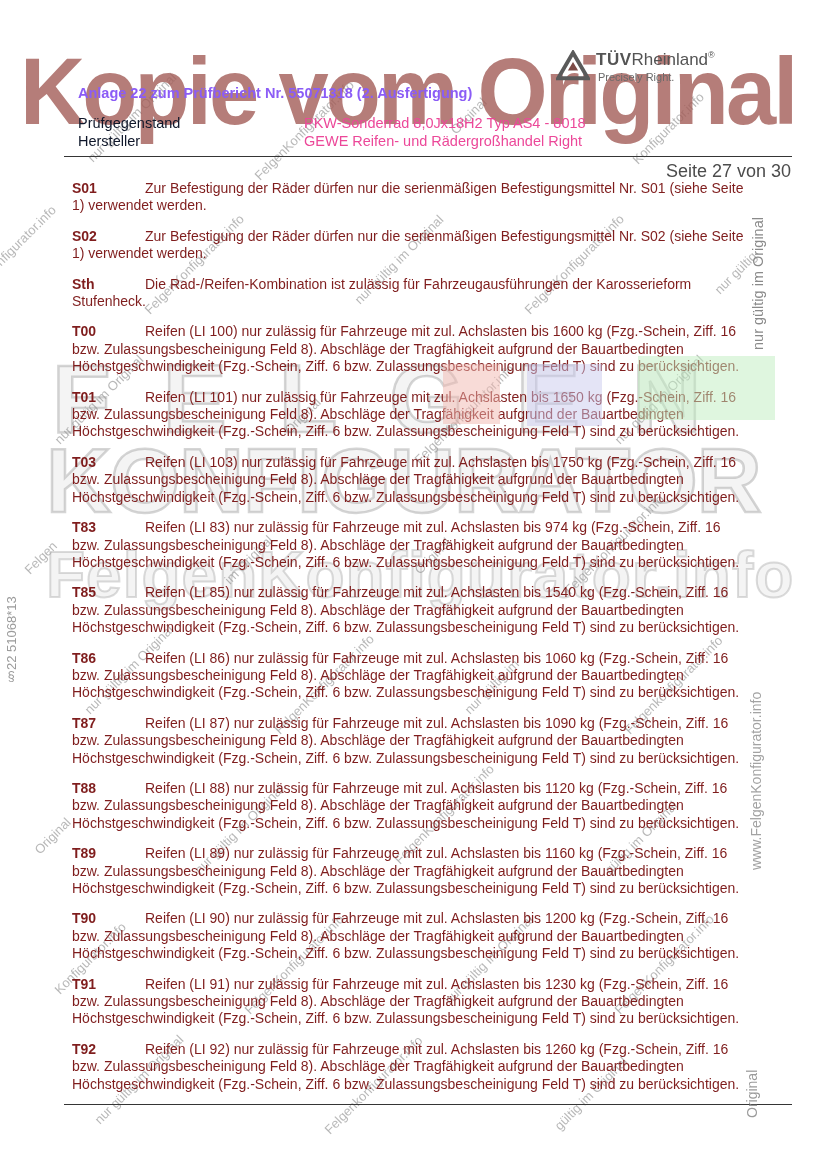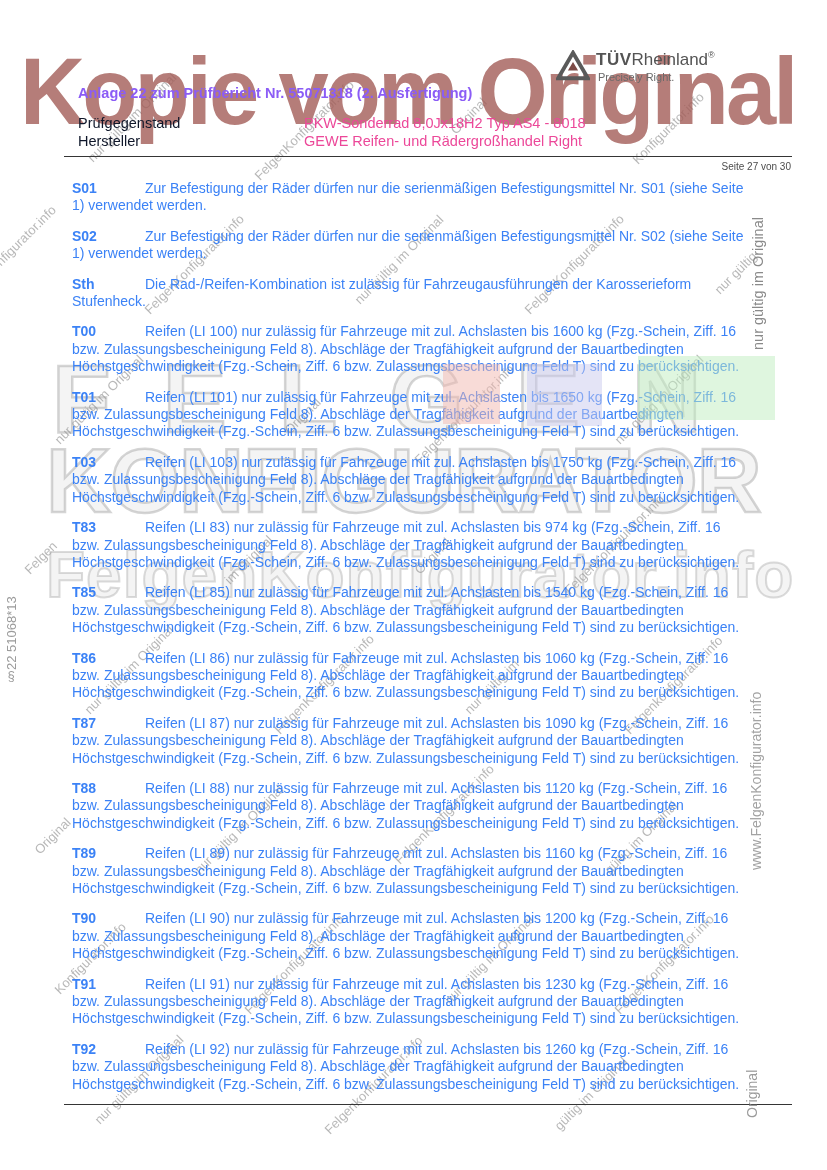--- a/index.html
+++ b/index.html
@@ -38,24 +38,24 @@
   .logo .brand b{letter-spacing:0.5px;}
   .logo .reg{font-size:9px;vertical-align:super;}
   .logo .tagline{position:absolute;left:42px;top:23px;font-size:11px;color:#6a6a6a;}
   
   .doc-title{position:absolute;left:88px;top:48px;z-index:5;font-size:14.5px;color:#8d8d8d;}
   .doc-title b{color:#858585;}
   .annex{position:absolute;left:78px;top:85px;z-index:5;font-size:14.5px;font-weight:bold;color:#8b5cf6;}
   .meta-label{position:absolute;left:78px;z-index:5;font-size:14.5px;color:#0f172a;}
   .meta-value{position:absolute;left:304px;z-index:5;font-size:14.5px;color:#ec4899;}
   .rule{position:absolute;left:64px;width:728px;border-top:1.6px solid #353535;z-index:5;}
-  .page-info{position:absolute;right:36px;top:161px;z-index:5;font-size:10px;color:#4c4c4c;}
+  .page-info{position:absolute;right:36px;top:161px;z-index:5;font-size:18px;color:#4c4c4c;}
   .content{
     position:absolute;left:72px;top:180px;width:680px;z-index:5;
-    font-size:14px;line-height:17.4px;color:#3b82f6;
+    font-size:14px;line-height:17.4px;color:#7f1d1d;
   }
   .para{margin:0 0 13px 0;}
   .para .code{font-weight:bold;display:inline-block;width:73px;}
   .footer-text{position:absolute;left:88px;top:1110px;z-index:5;font-size:14px;color:#4a4a4a;}
   
   .vtext{
     position:absolute;z-index:7;writing-mode:vertical-rl;transform:rotate(180deg);
     white-space:nowrap;
   }
   #v-left{left:4px;top:515px;height:170px;font-size:13px;color:#9b9b9b;}

